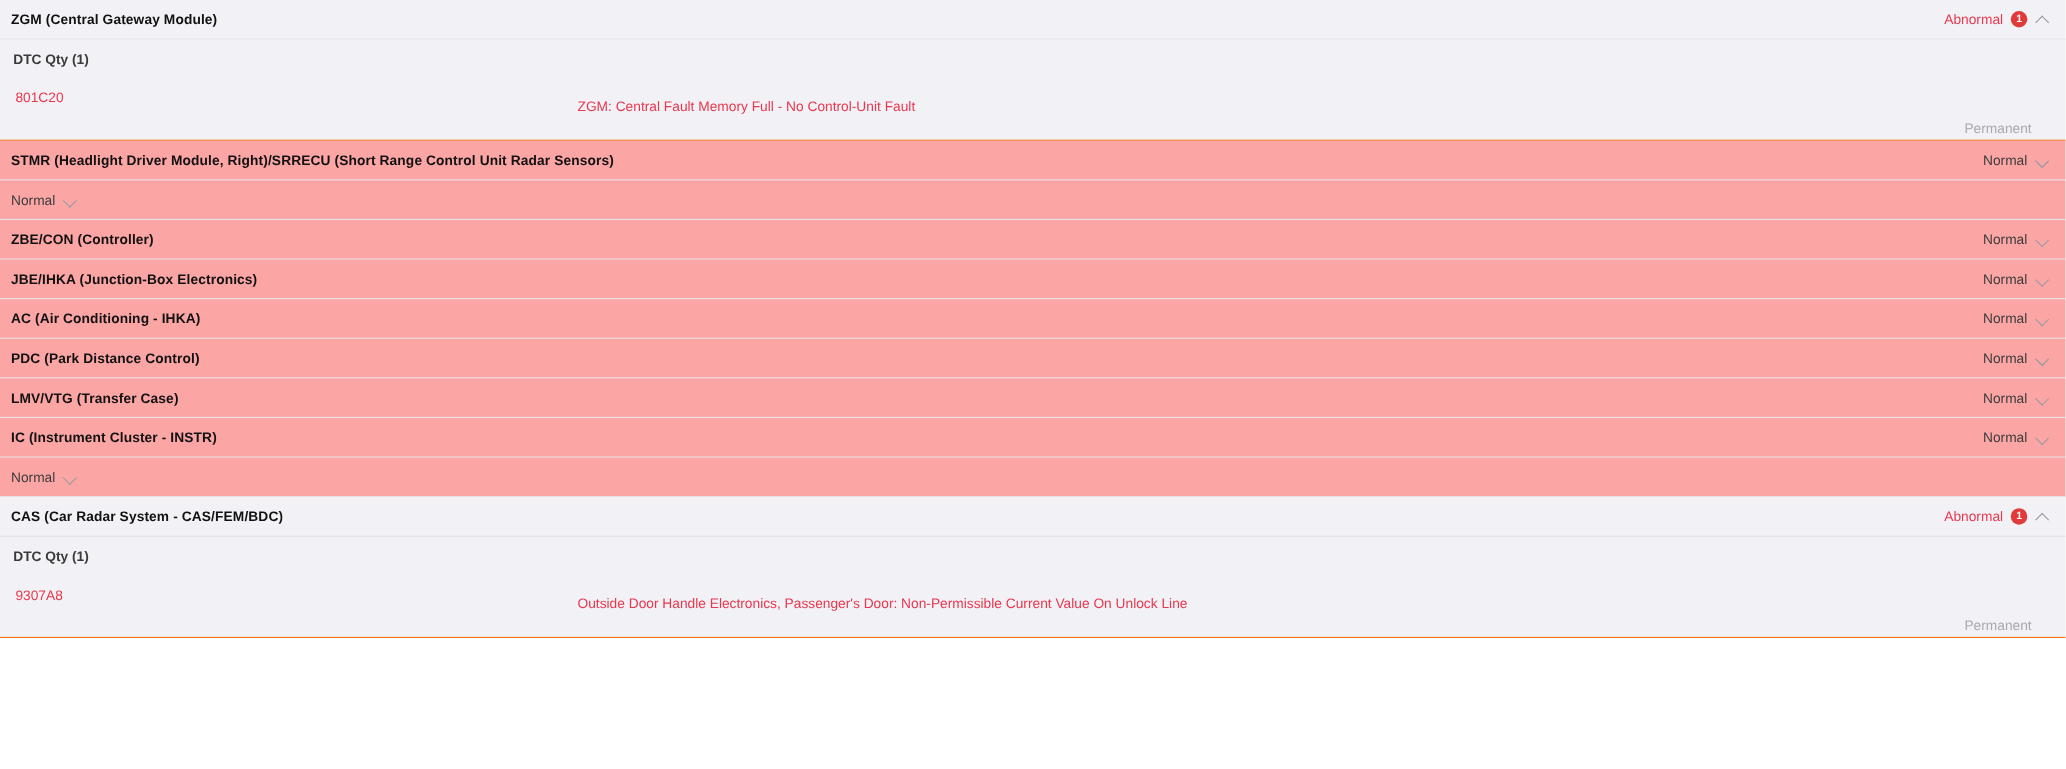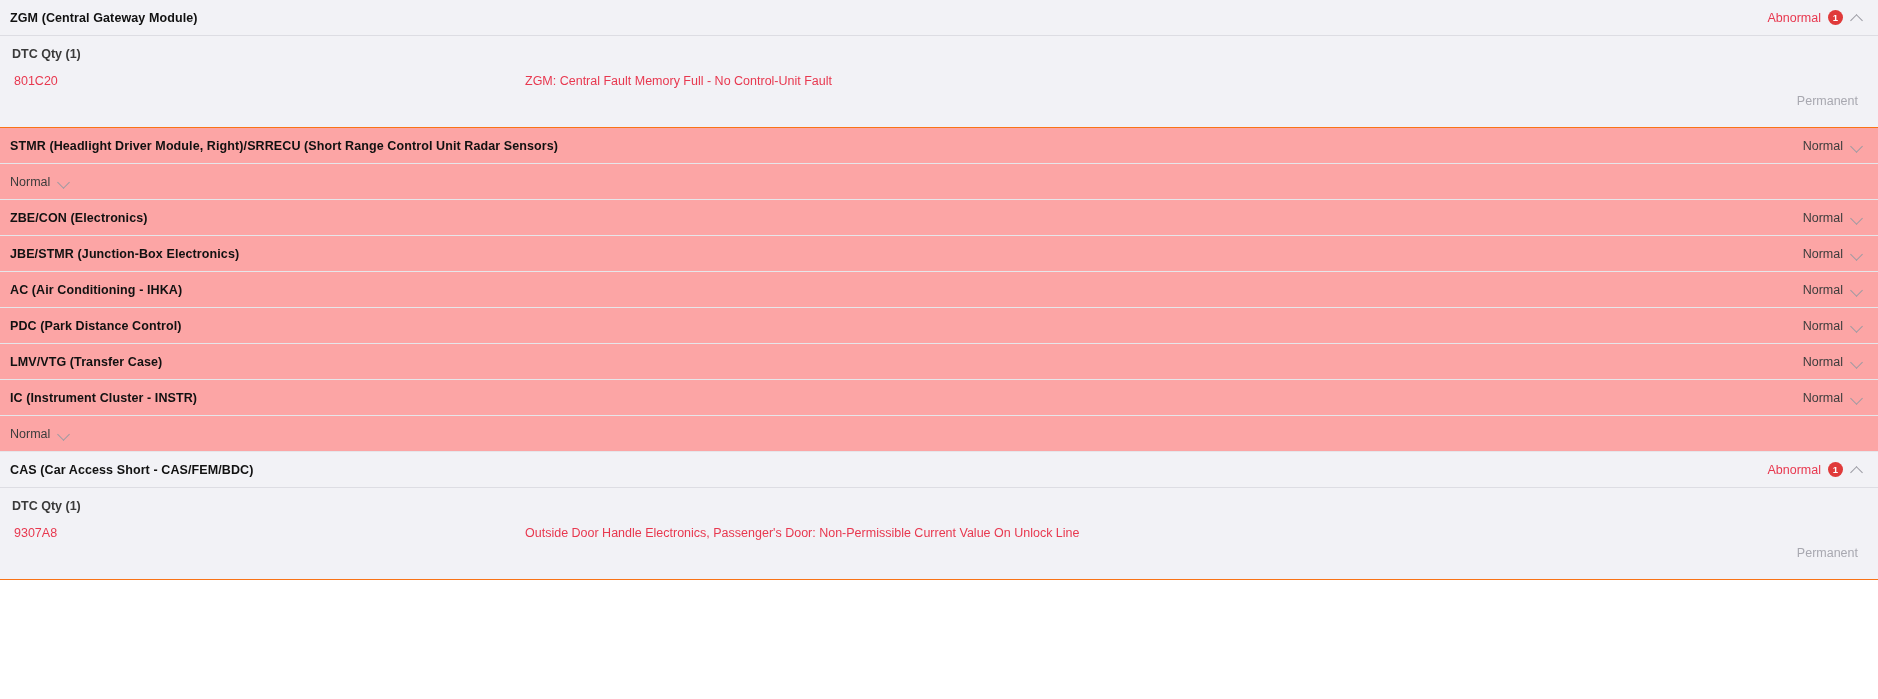--- a/index.html
+++ b/index.html
@@ -118,26 +118,27 @@
     font-size: 12.5px;
     color: #e8384f;
     width: 505px;
     padding-left: 14px;
     flex: none;
   }
   .dtc-desc {
     font-size: 12.5px;
     color: #e8384f;
     flex: 1;
+    margin-top: 16px;
   }
   .dtc-state {
     text-align: right;
     font-size: 12.5px;
     color: #a8a8b0;
-    padding: 6px 20px 0 0;
+    padding: 6px 31px 0 0;
   }
 </style>
 </head>
 <body>
 
 <div id="app">
     <div class="module-row expanded">
       <div class="module-name">ZGM (Central Gateway Module)</div>
       <div class="module-right">
         <span class="status-text abnormal">Abnormal</span>
@@ -162,28 +163,28 @@
         <span class="chevron"></span>
       </div>
     </div>
     <div class="module-row">
       <div class="module-right">
         <span class="status-text">Normal</span>
         <span class="chevron"></span>
       </div>
     </div>
     <div class="module-row">
-      <div class="module-name">ZBE/CON (Electronics)</div>
-      <div class="module-right">
-        <span class="status-text">Normal</span>
-        <span class="chevron"></span>
-      </div>
-    </div>
-    <div class="module-row">
-      <div class="module-name">JBE/STMR (Junction-Box Electronics)</div>
+      <div class="module-name">ZBE/CON (Controller)</div>
+      <div class="module-right">
+        <span class="status-text">Normal</span>
+        <span class="chevron"></span>
+      </div>
+    </div>
+    <div class="module-row">
+      <div class="module-name">JBE/IHKA (Junction-Box Electronics)</div>
       <div class="module-right">
         <span class="status-text">Normal</span>
         <span class="chevron"></span>
       </div>
     </div>
     <div class="module-row">
       <div class="module-name">AC (Air Conditioning - IHKA)</div>
       <div class="module-right">
         <span class="status-text">Normal</span>
         <span class="chevron"></span>
@@ -210,21 +211,21 @@
         <span class="chevron"></span>
       </div>
     </div>
     <div class="module-row">
       <div class="module-right">
         <span class="status-text">Normal</span>
         <span class="chevron"></span>
       </div>
     </div>
     <div class="module-row expanded">
-      <div class="module-name">CAS (Car Access Short - CAS/FEM/BDC)</div>
+      <div class="module-name">CAS (Car Radar System - CAS/FEM/BDC)</div>
       <div class="module-right">
         <span class="status-text abnormal">Abnormal</span>
         <span class="count-badge">1</span>
         <span class="chevron up"></span>
       </div>
     </div>
     <div class="dtc-panel">
       <div class="dtc-qty">DTC Qty (1)</div>
       <div class="dtc-item">
         <div class="dtc-line">

